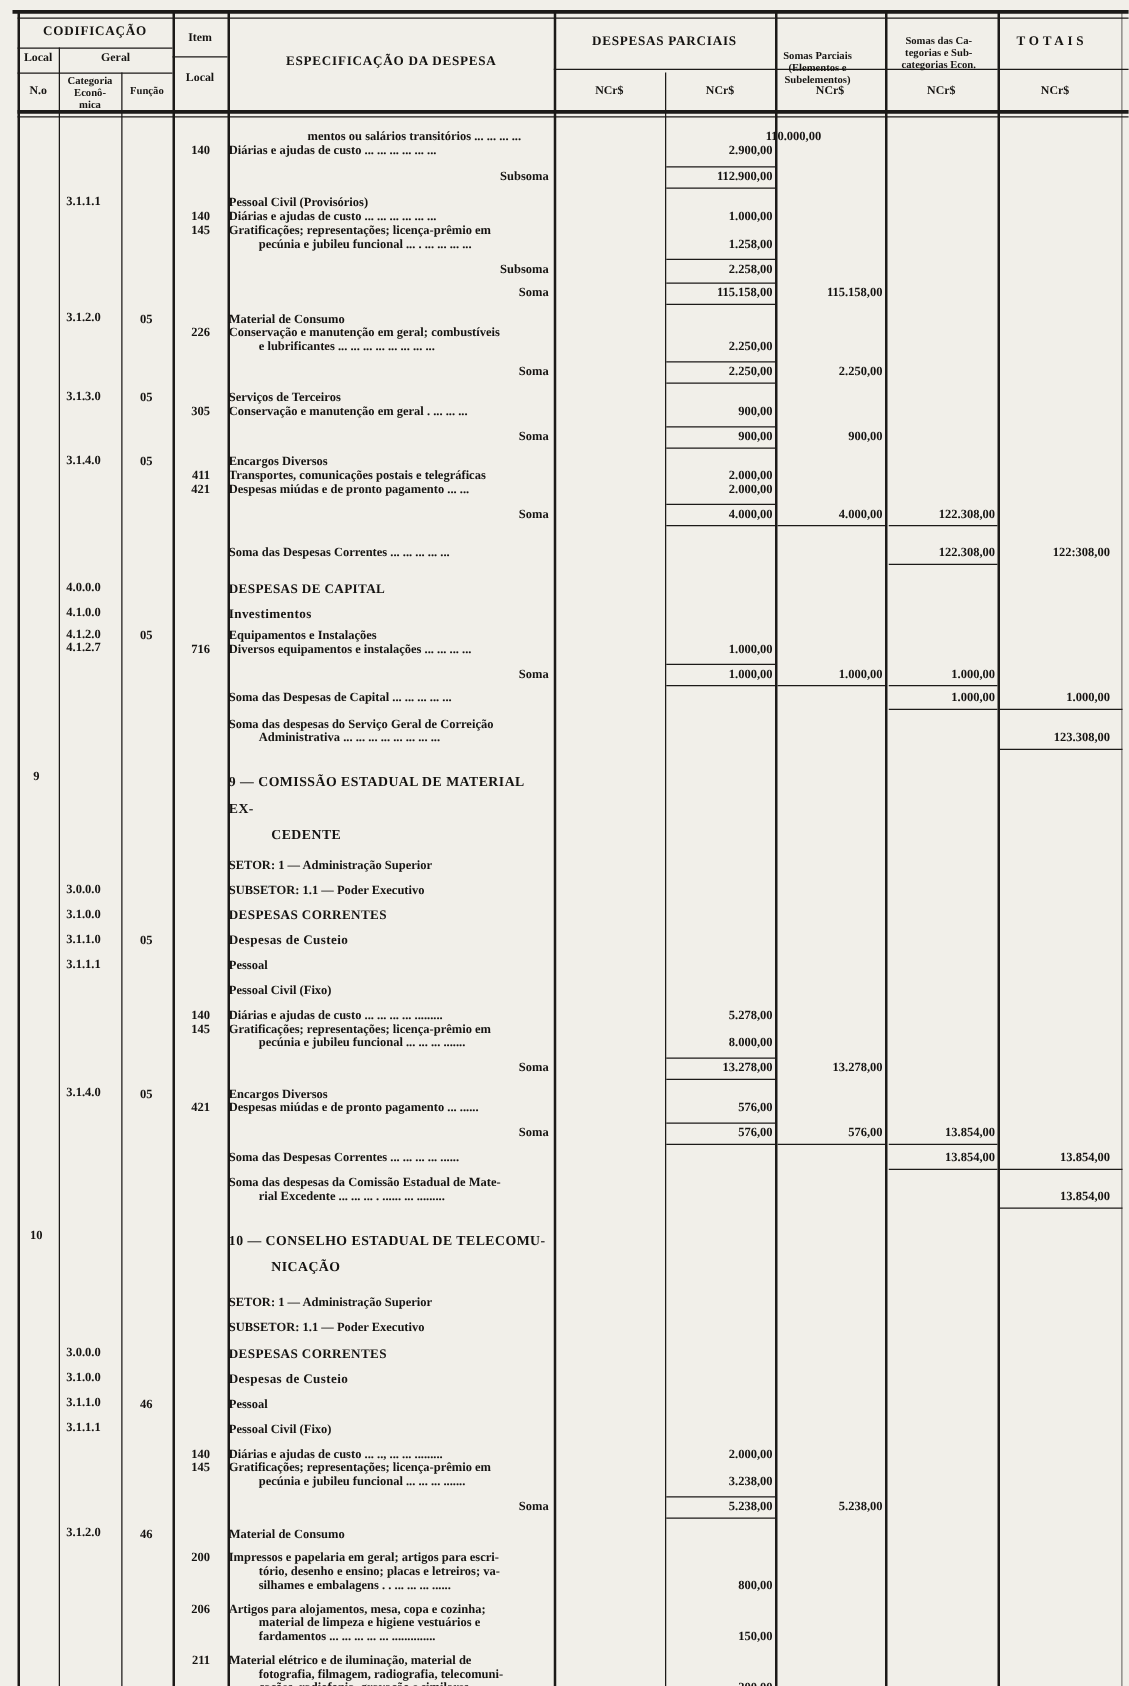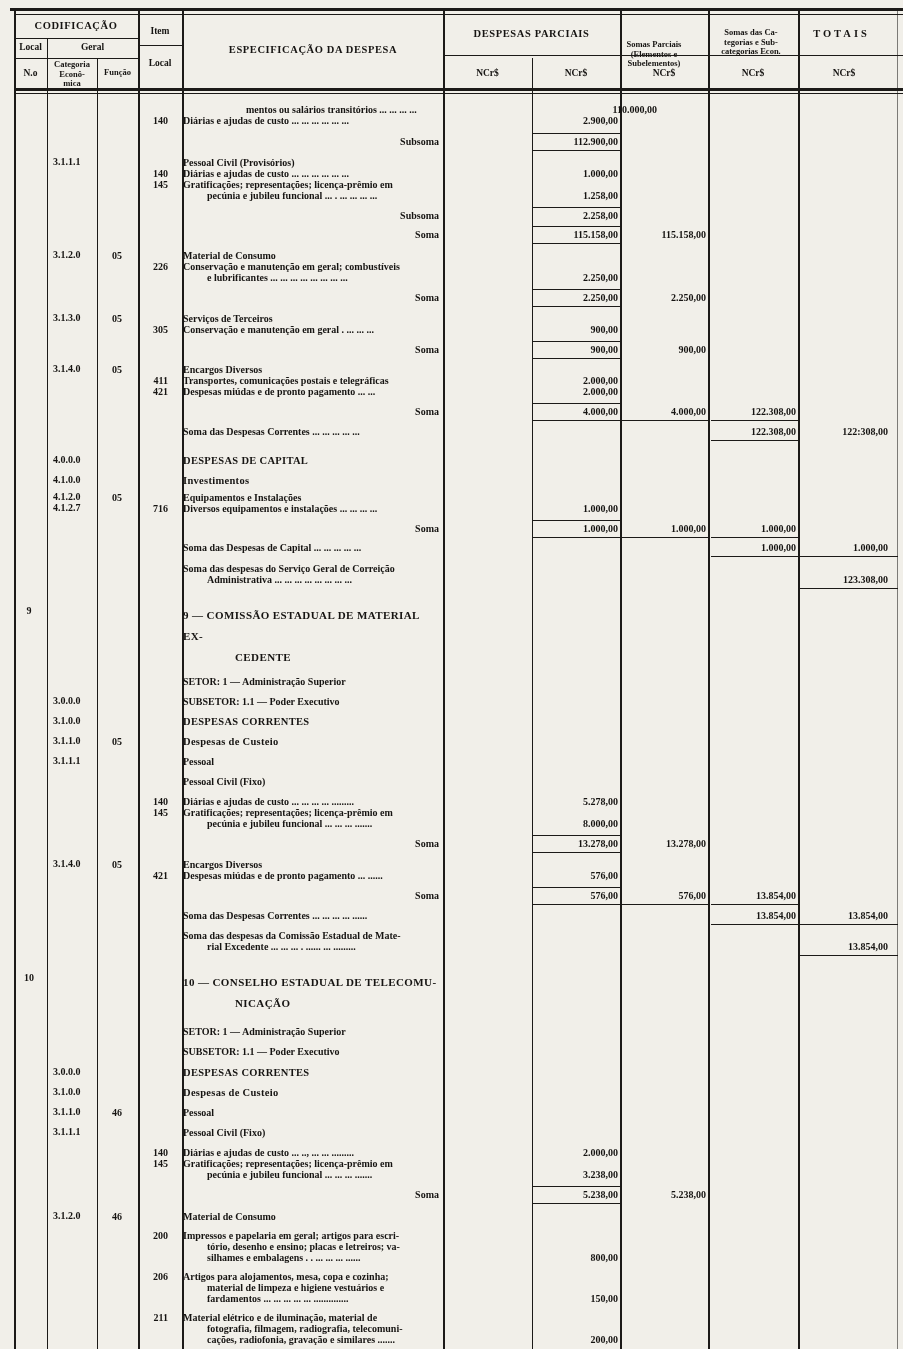--- a/index.html
+++ b/index.html
@@ -24,21 +24,21 @@
   #rows{position:absolute;left:0;top:98px;width:903px;}
   .row{position:relative;min-height:11px;}
   .no{position:absolute;left:16px;top:0;width:26px;text-align:center;font-size:10px;font-weight:bold;}
   .code{position:absolute;left:53px;top:0;width:44px;font-size:10px;font-weight:bold;line-height:10.5px;}
   .func{position:absolute;left:98px;top:0;width:38px;text-align:center;font-size:10px;font-weight:bold;}
   .item{position:absolute;left:139px;top:0;width:29px;text-align:right;font-size:10px;font-weight:bold;}
   .item.ib{top:auto;bottom:0;}
   .spec{margin-left:183px;width:258px;font-weight:bold;}
   .sline{font-size:10px;line-height:11px;}
   .sline.i1{padding-left:24px;}
-  .sline.i2{padding-left:52px;}
+  .sline.i2{padding-left:34px;}
   .sline.r{text-align:right;padding-right:2px;}
   .sline.b{font-size:10.5px;letter-spacing:.3px;}
   .sline.h{font-size:11px;line-height:21px;letter-spacing:.4px;}
   .val{position:absolute;bottom:0;text-align:right;font-size:10px;font-weight:bold;white-space:nowrap;}
   .v-c2{left:534px;width:84px;}
   .v-p {left:622px;width:84px;}
   .v-cat{left:710px;width:86px;}
   .v-t {left:800px;width:88px;}
   .rule{position:absolute;height:0;border-top:1.5px solid #1c1a18;}
   .rule.ra{top:-3px;}
@@ -234,21 +234,21 @@
           <div class="sline r">Soma</div>
         </div>
         <div class="val v-c2">4.000,00</div>
         <div class="val v-p">4.000,00</div>
         <div class="val v-cat">122.308,00</div>
         <div class="rule ra r-c2"></div>
         <div class="rule rb r-c2"></div>
         <div class="rule rb r-p"></div>
         <div class="rule rb r-cat"></div>
       </div>
-      <div class="row" style="margin-top: 9px;">
+      <div class="row" style="margin-top: 20px;">
         <div class="spec">
           <div class="sline">Soma das Despesas Correntes ... ... ... ... ...</div>
         </div>
         <div class="val v-cat">122.308,00</div>
         <div class="val v-t">122:308,00</div>
         <div class="rule rb r-cat"></div>
       </div>
       <div class="row" style="margin-top: 18px;">
         <div class="code">4.0.0.0</div>
         <div class="spec">

